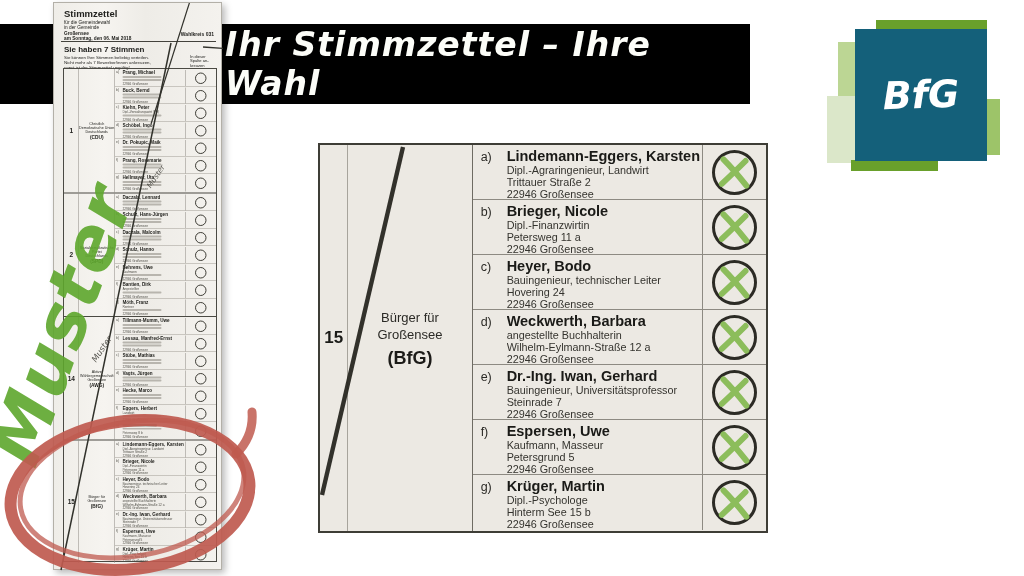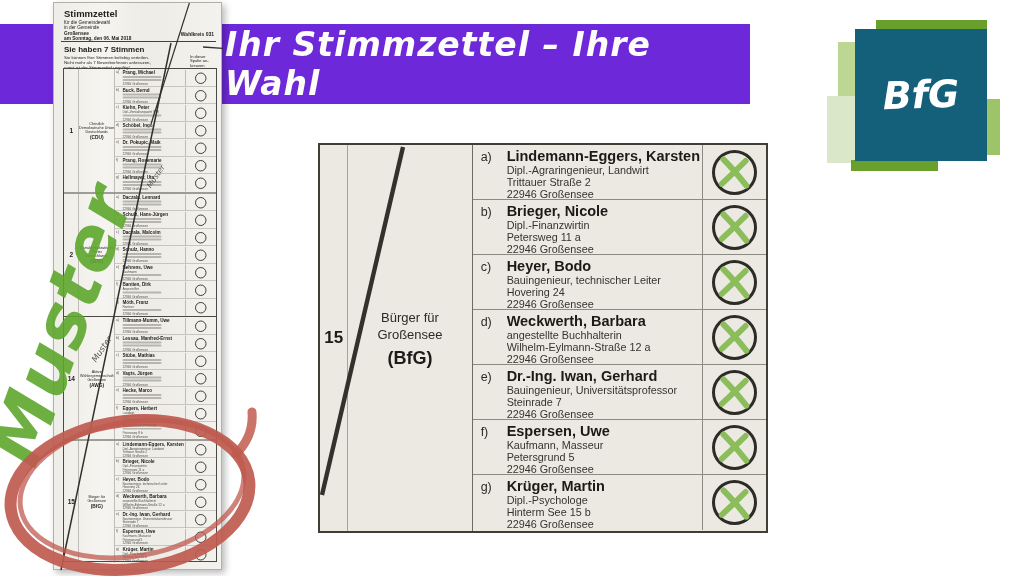--- a/index.html
+++ b/index.html
@@ -93,21 +93,21 @@
   .zp-d{font-size:10.8px;line-height:12.2px;color:#34332e;white-space:nowrap;overflow:hidden;}
   .zp-mark{width:64px;border-left:1px solid #8d8a82;display:flex;align-items:center;
     justify-content:center;}
   .zp-circle{width:45px;height:45px;border:3.6px solid #2c2b25;border-radius:50%;
     display:flex;align-items:center;justify-content:center;}
   #zp-diag{position:absolute;left:0;top:0;width:445px;height:385px;pointer-events:none;}
 </style>
 </head>
 <body>
 
-<div id="banner" style="background:#6d28d9;">
+<div id="banner" style="background:#000000;">
   <div id="banner-text">Ihr Stimmzettel – Ihre Wahl</div>
 </div>
 
 <div>
   <div class="logo-sq" style="left:876px;top:20px;width:111px;height:11px;background:#69a02b;"></div>
   <div class="logo-sq" style="left:838px;top:42px;width:18px;height:99px;background:#bcd694;"></div>
   <div class="logo-sq" style="left:827px;top:96px;width:29px;height:67px;background:#dbe7c9;"></div>
   <div class="logo-sq" style="left:851px;top:160px;width:87px;height:11px;background:#69a02b;"></div>
   <div class="logo-sq" style="left:987px;top:99px;width:13px;height:56px;background:#9dc469;"></div>
   <div class="logo-sq" style="left:855px;top:29px;width:132px;height:132px;background:#14607a;"></div>

